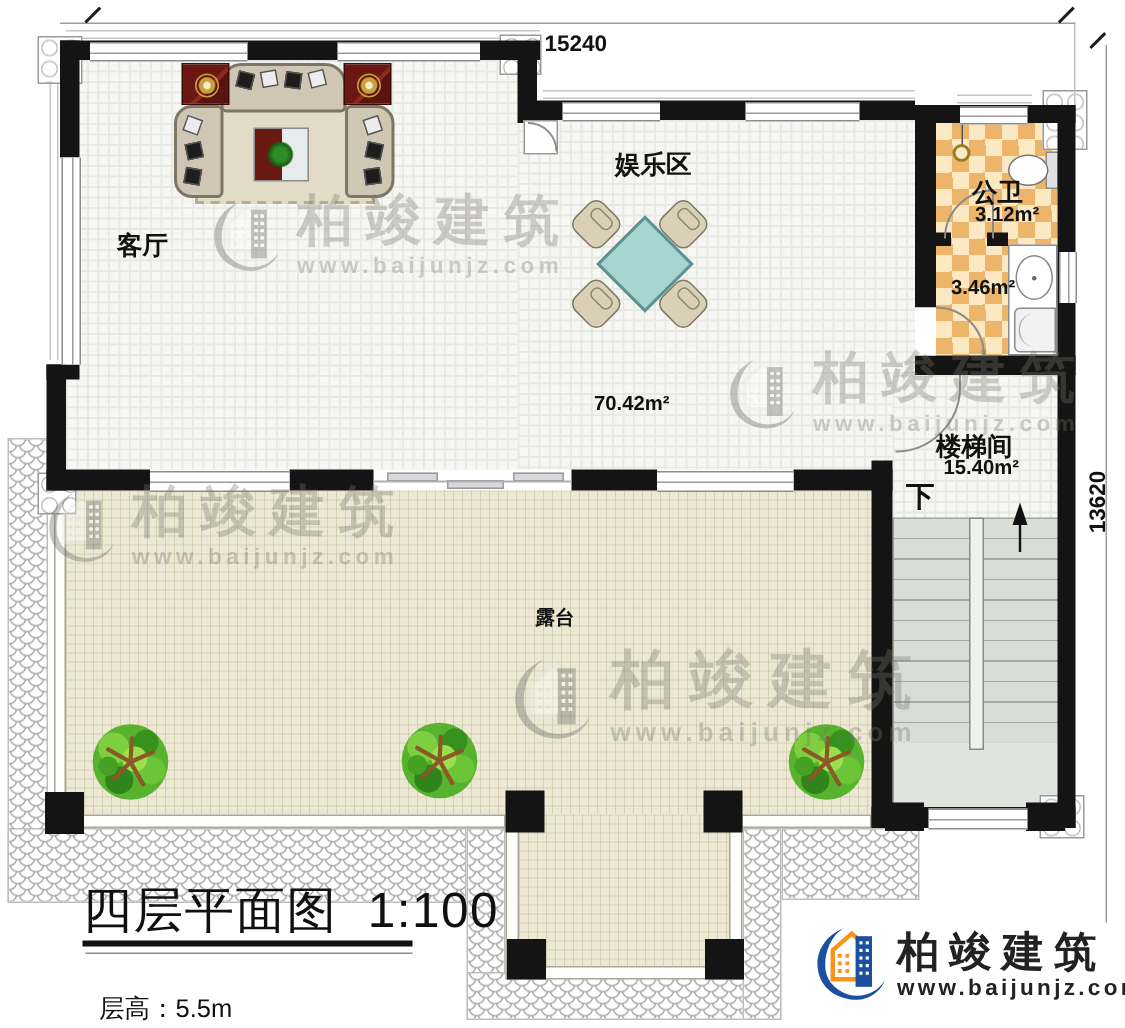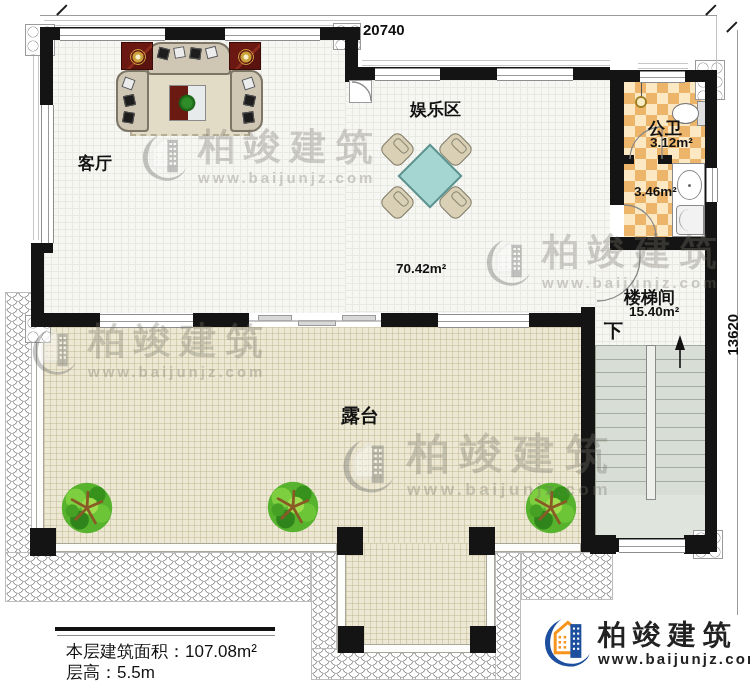--- a/index.html
+++ b/index.html
@@ -293,39 +293,40 @@
       <polygon points="675,350 685,350 680,335" fill="#111"></polygon>
     </g>
   </svg>
 
   <div class="dimline" style="left:40px;top:15px;width:677px;height:1px"></div>
   <div class="dimline" style="left:716px;top:16px;width:1px;height:54px;background:#c2c2c2"></div>
   <div class="dimline" style="left:737px;top:30px;width:1px;height:585px"></div>
   <div class="tick" style="left:55px;top:9px"></div>
   <div class="tick" style="left:704px;top:9px"></div>
   <div class="tick" style="left:725px;top:26px"></div>
-  <div class="lbl" style="left:363px;top:21px;font-size:15px">20740</div>
+  <div class="lbl" style="left:363px;top:21px;font-size:15px">15240</div>
   <div class="lbl" style="left:710px;top:318px;font-size:15px;transform:rotate(-90deg);transform-origin:center;width:40px;text-align:center;top:327px;left:712px;">13620</div>
 
   <div class="lbl" style="left:78px;top:152px;font-size:17px">客厅</div>
   <div class="lbl" style="left:410px;top:98px;font-size:17px">娱乐区</div>
   <div class="lbl" style="left:648px;top:117px;font-size:17px">公卫</div>
   <div class="lbl" style="left:650px;top:135px;font-size:13.5px">3.12m²</div>
   <div class="lbl" style="left:634px;top:184px;font-size:13.5px">3.46m²</div>
   <div class="lbl" style="left:396px;top:261px;font-size:13.5px">70.42m²</div>
   <div class="lbl" style="left:624px;top:286px;font-size:17px">楼梯间</div>
   <div class="lbl" style="left:629px;top:304px;font-size:13.5px">15.40m²</div>
   <div class="lbl" style="left:604px;top:318px;font-size:19px">下</div>
-  <div class="lbl" style="left:341px;top:403px;font-size:19px">露台</div>
-
+  <div class="lbl" style="left:357px;top:403px;font-size:13px">露台</div>
+
+  <div class="title-big" style="left:55px;top:585px;">
+    <span>四层平面图</span>
+    <span style="margin-left:10px;">1:100</span>
+  </div>
   <div class="abs" style="left:55px;top:627px;width:220px;height:4px;background:#111;z-index:8"></div>
   <div class="abs" style="left:57px;top:635px;width:218px;height:1px;background:#8c8c8c;z-index:8"></div>
-  <div class="info-line" style="left:66px;top:640px;">
-    <span>本层建筑面积：</span><span>107.08m²</span>
-  </div>
   <div class="info-line" style="left:66px;top:661px;">
     <span>层高：</span><span>5.5m</span>
   </div>
 
   <svg class="abs" width="54" height="58" style="left:540px;top:612px;z-index:8">
       <use href="#logoSym" xlink:href="#logoSym"></use>
     </svg>
   <div class="logo-name" style="left:598px;top:616px;">柏竣建筑</div>
   <div class="logo-url" style="left:598px;top:650px;">www.baijunjz.com</div>
 

